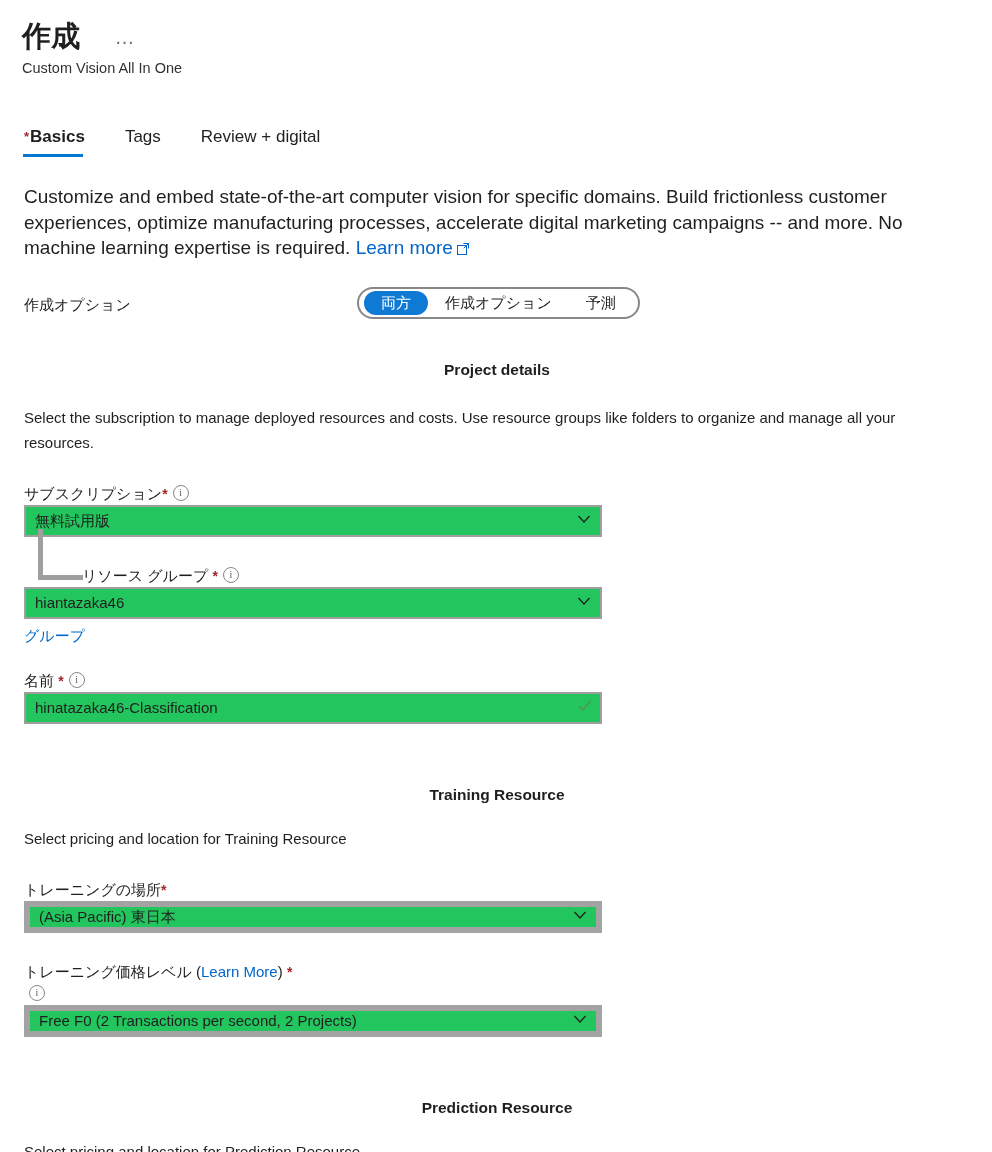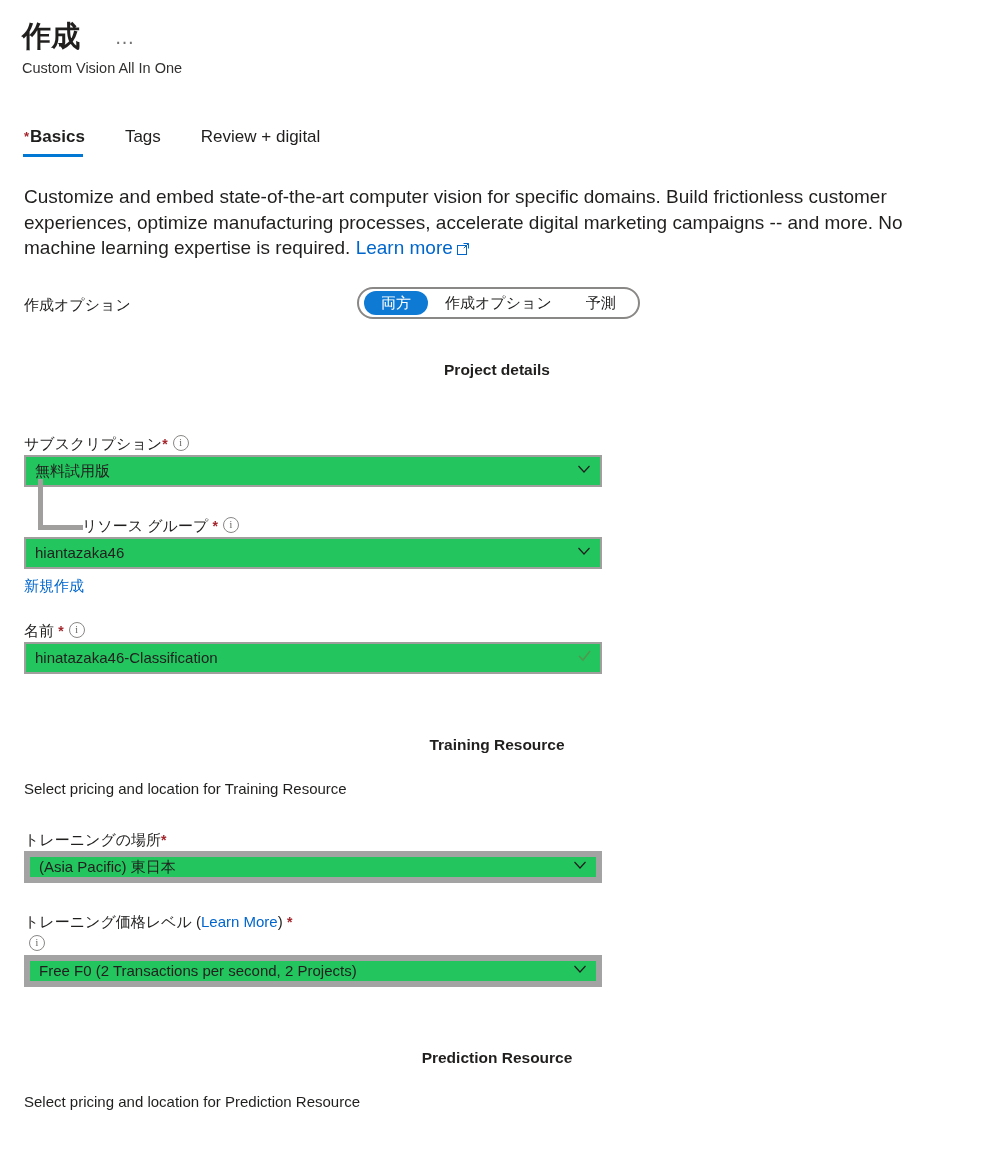--- a/index.html
+++ b/index.html
@@ -315,20 +315,21 @@
         <div class="toggle-opt selected">両方</div>
         <div class="toggle-opt">作成オプション</div>
         <div class="toggle-opt">予測</div>
       </div>
     </div>
 
     <div class="spacer-40"></div>
 
     <div class="section-title">Project details</div>
     <div class="spacer-24"></div>
+    <div class="section-desc">Select the subscription to manage deployed resources and costs. Use resource groups like folders to organize and manage all your resources.</div>
 
     <div class="spacer-24"></div>
 
     <div class="row">
       <div class="row-label">
         <span>サブスクリプション</span><span class="req-star">*</span><span class="info-icon"></span>
       </div>
       <div class="row-field">
         <div class="field">
           <span class="field-value">無料試用版</span>
@@ -345,21 +346,21 @@
       <div class="row-label label-tree">
         <span class="tree-line"></span><span>リソース グループ</span> <span class="req-star">*</span><span class="info-icon"></span>
       </div>
       <div class="row-field">
         <div class="field">
           <span class="field-value">hiantazaka46</span>
           <span class="chevron"><svg width="16" height="16" viewBox="0 0 16 16">
                 <path d="M2.5 5 L8 11 L13.5 5" fill="none" stroke="#201f1e" stroke-width="1.2"></path>
               </svg></span>
         </div>
-        <span class="sublink">新規作成</span>
+        <span class="sublink">グループ</span>
       </div>
     </div>
 
     <div class="spacer-20"></div>
 
     <div class="row">
       <div class="row-label">
         <span>名前</span> <span class="req-star">*</span><span class="info-icon"></span>
       </div>
       <div class="row-field">

